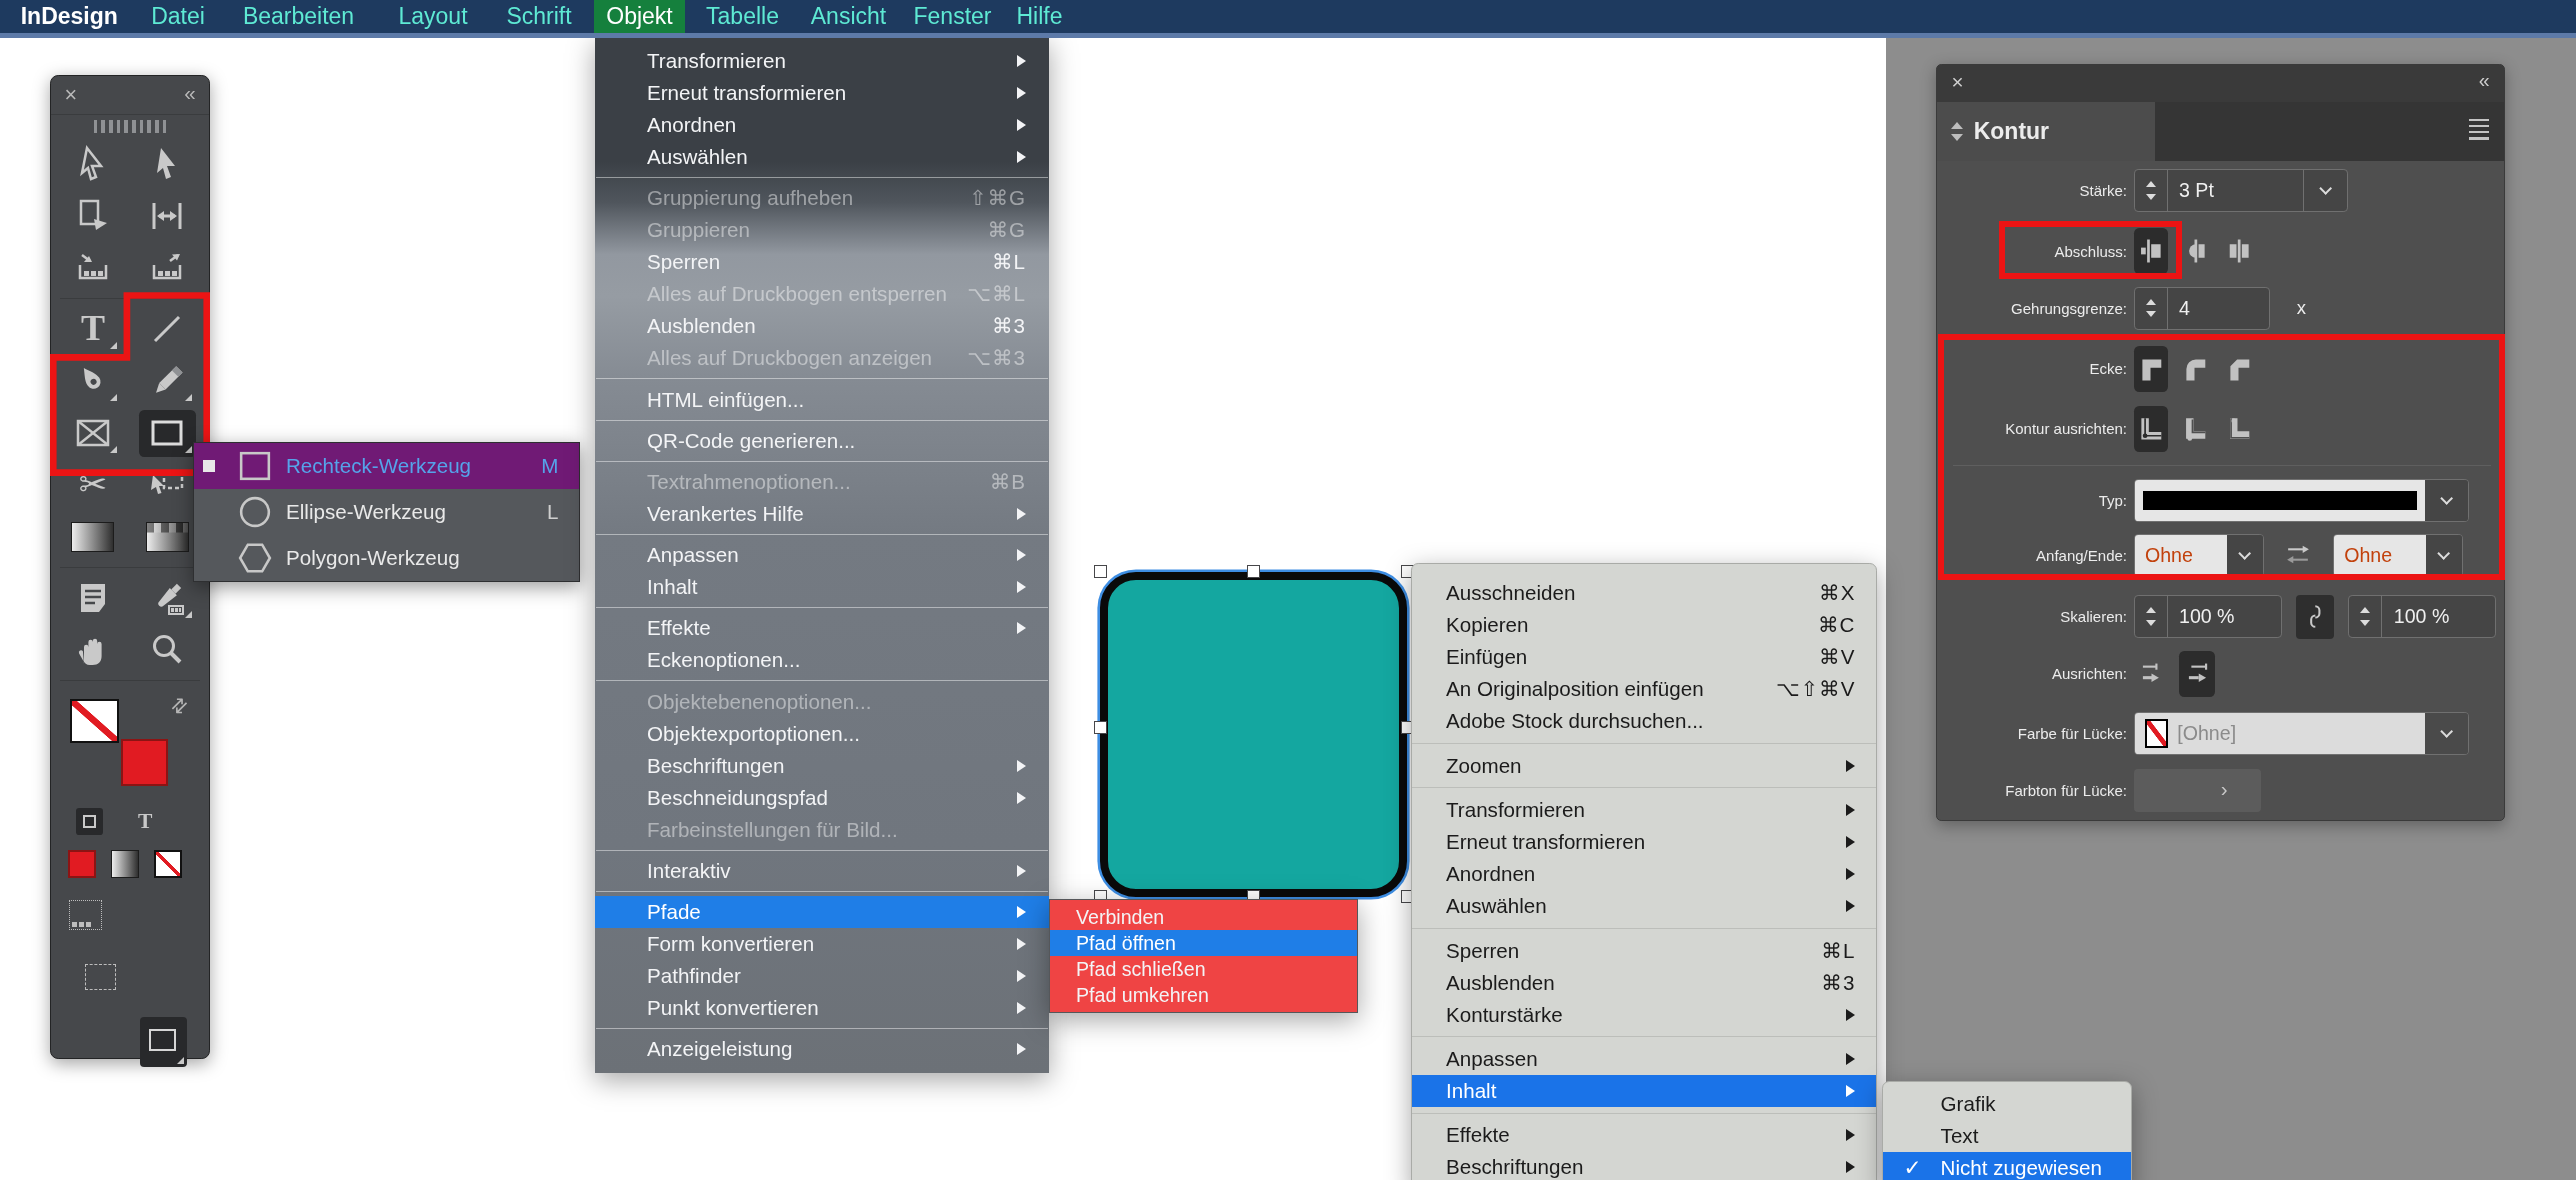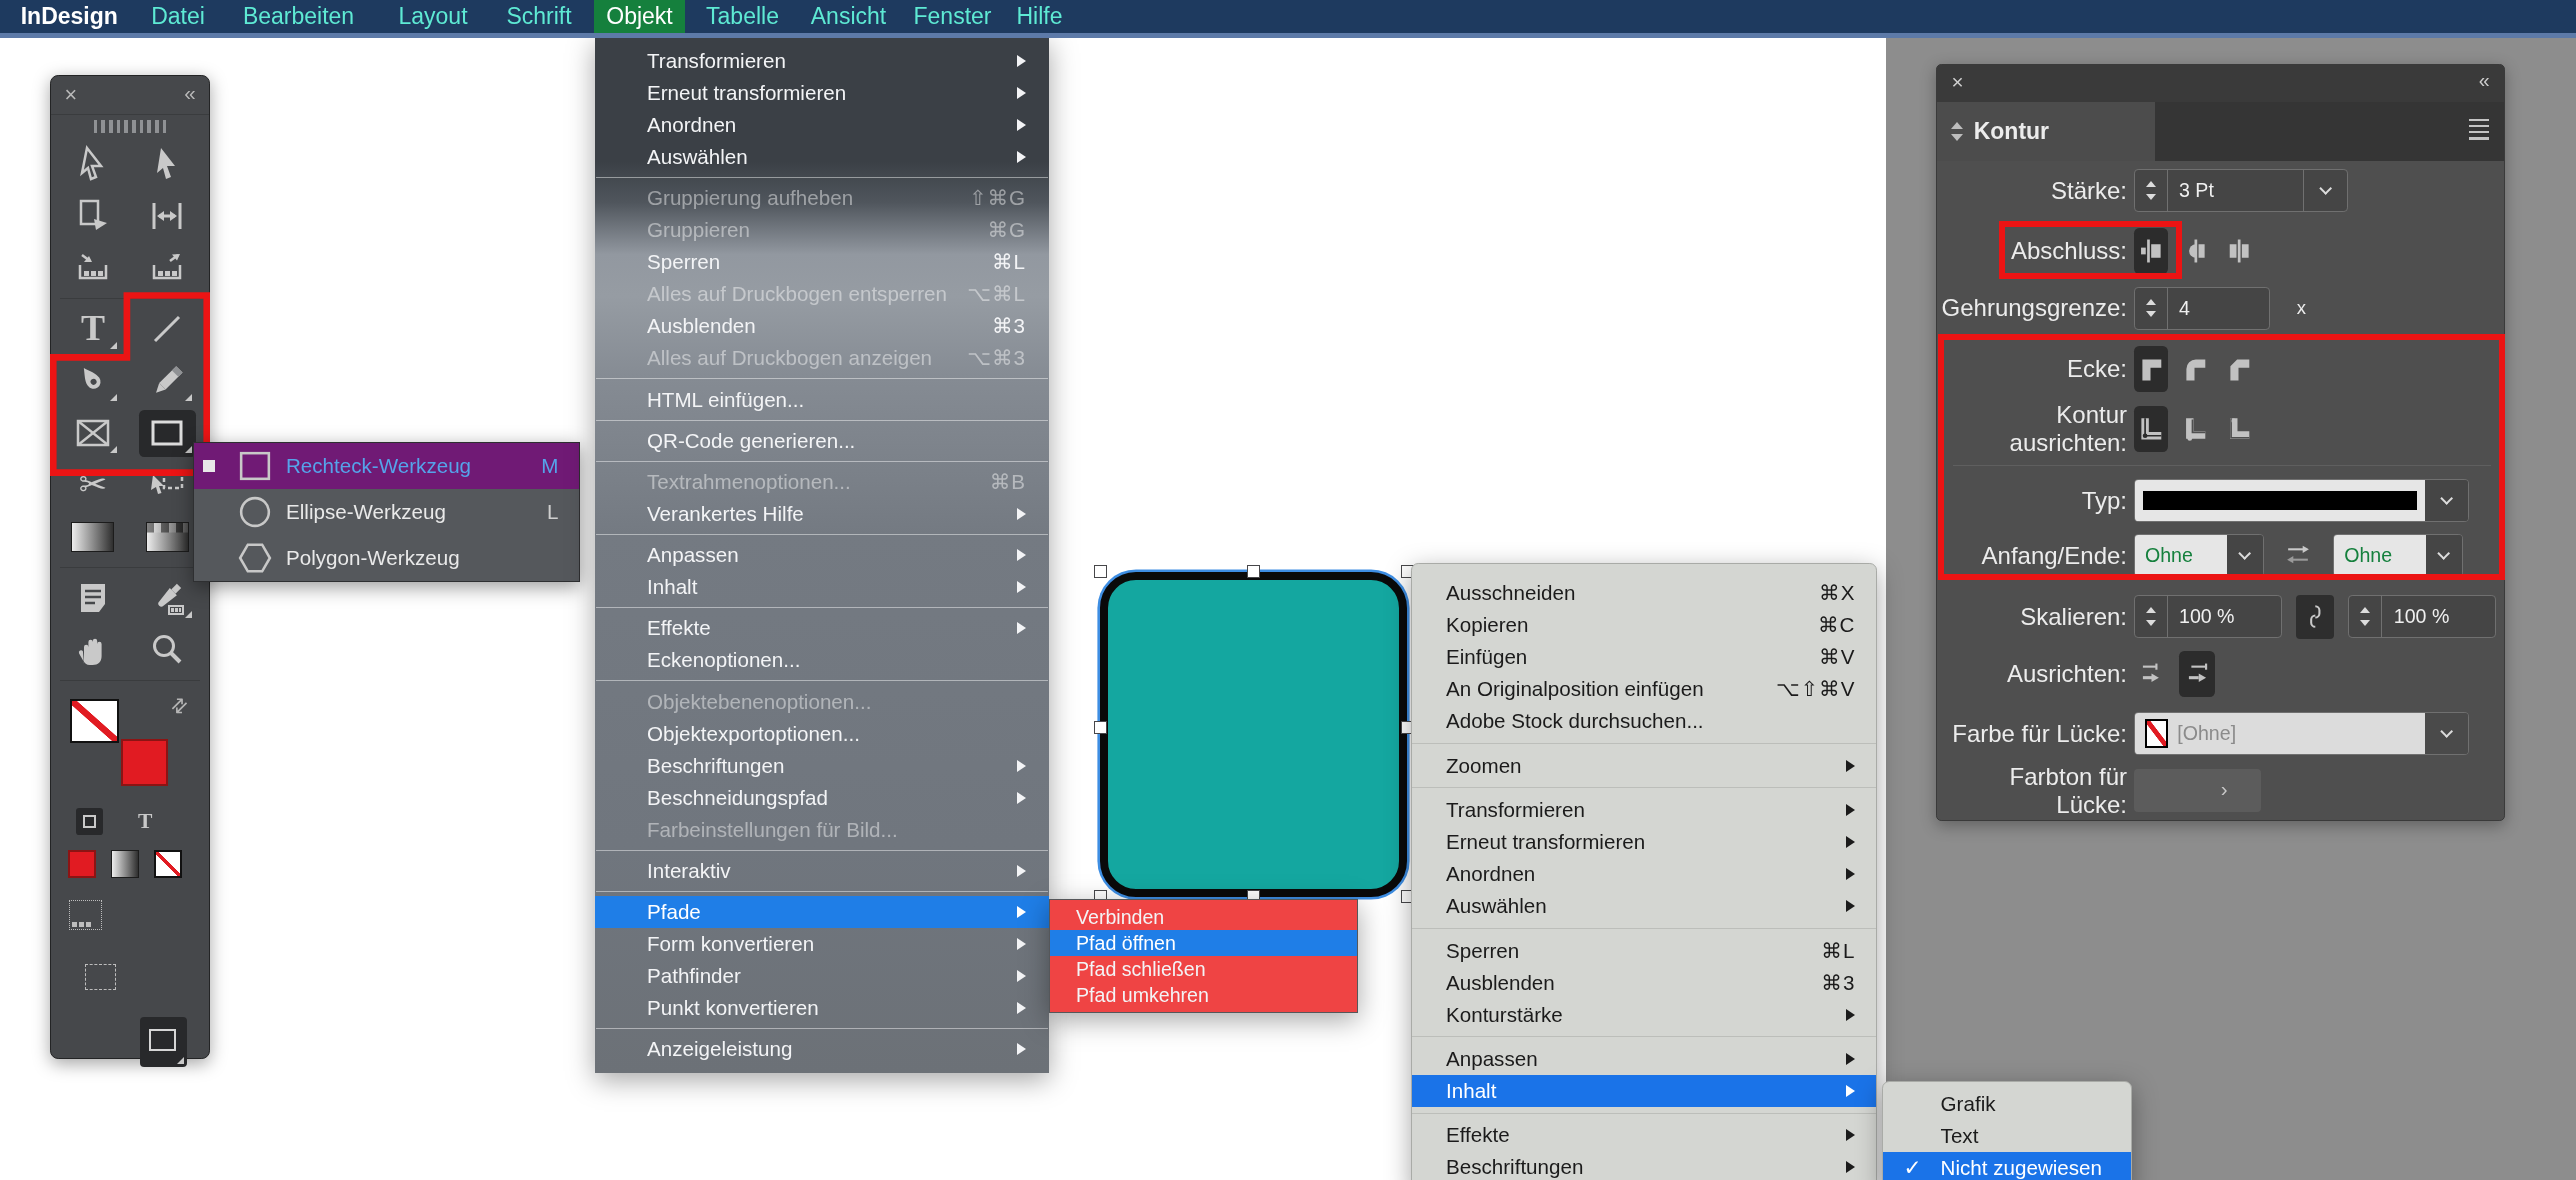--- a/index.html
+++ b/index.html
@@ -95,36 +95,36 @@
   .kp-title .coll{position:absolute;right:14.4px;top:4.1px;font-size:19.6px}
   .kp-tabs{position:absolute;left:0;top:37px;width:100%;height:59px;background:#353535}
   .kp-tab{position:absolute;left:0;top:0;width:218px;height:59px;background:#4c4c4c;display:flex;align-items:center;gap:10.3px;padding-left:14.4px;font-size:23px;font-weight:700}
   .dbl{display:flex;flex-direction:column;gap:4.1px}
   .dbl i{width:0;height:0;border-left:6.2px solid transparent;border-right:6.2px solid transparent}
   .dbl i.up{border-bottom:7.2px solid #bdbdbd}
   .dbl i.dn{border-top:7.2px solid #bdbdbd}
   .burger{position:absolute;right:15.5px;top:16.5px;display:flex;flex-direction:column;gap:3.6px}
   .burger i{width:19.6px;height:2.6px;background:#c4c4c4}
   .krow{position:absolute;left:0;width:100%;display:flex;align-items:center}
-  .klabel{width:190px;text-align:right;font-size:24px;flex:none}
+  .klabel{width:190px;text-align:right;font-size:15px;flex:none}
   .kctl{margin-left:6.7px;display:flex;align-items:center}
   .numbox{height:43px;background:#454545;border:1px solid #707070;border-radius:4.1px;display:flex;align-items:stretch;overflow:hidden}
   .spin{width:33px;display:flex;flex-direction:column;justify-content:center;align-items:center;gap:6.2px;border-right:1px solid #707070}
   .spin i{width:0;height:0;border-left:5.7px solid transparent;border-right:5.7px solid transparent}
   .spin i.up{border-bottom:6.7px solid #dcdcdc}
   .spin i.dn{border-top:6.7px solid #dcdcdc}
   .nval{display:flex;align-items:center;padding:0 11.3px;font-size:19.6px;color:#f0f0f0}
   .ddcap{width:44px;display:flex;align-items:center;justify-content:center;border-left:1px solid #707070}
   .chev{width:9.3px;height:9.3px;border-right:2.1px solid #dcdcdc;border-bottom:2.1px solid #dcdcdc;transform:rotate(45deg);margin-top:-4.1px}
   .ibtn{width:34px;height:46px;display:flex;align-items:center;justify-content:center;margin-right:9.8px}
   .ibtn svg{width:27px;height:30px}
   .ibtn.on{background:#2c2c2c;border-radius:5.2px}
   .ksep{position:absolute;left:15.5px;width:538px;height:1px;background:#5f5f5f}
   .lightdd{height:43px;border:1px solid #707070;border-radius:4.1px;display:flex;align-items:stretch;overflow:hidden}
-  .lightdd .val{background:#e6e6e6;color:#15803d;display:flex;align-items:center;padding:0 10.3px;font-size:19.6px}
+  .lightdd .val{background:#e6e6e6;color:#c2410c;display:flex;align-items:center;padding:0 10.3px;font-size:19.6px}
   .lightdd .dark{background:#454545;display:flex;align-items:center;justify-content:center}
   .redann{position:absolute;border:6.7px solid #ec1414;z-index:9;pointer-events:none}
   .swatch{width:23px;height:29px;background:#fff;border:2.1px solid #000;margin-right:9.3px;
     background-image:linear-gradient(to top right,transparent 42%,#e11b22 44%,#e11b22 58%,transparent 60%)}
   .graybtn{width:127px;height:43px;background:#5c5c5c;border-radius:4.1px;position:relative}
   .graybtn .gt{position:absolute;right:33px;top:8.2px;color:#c9c9c9;font-size:20.6px}
 </style>
 </head>
 <body>
 

